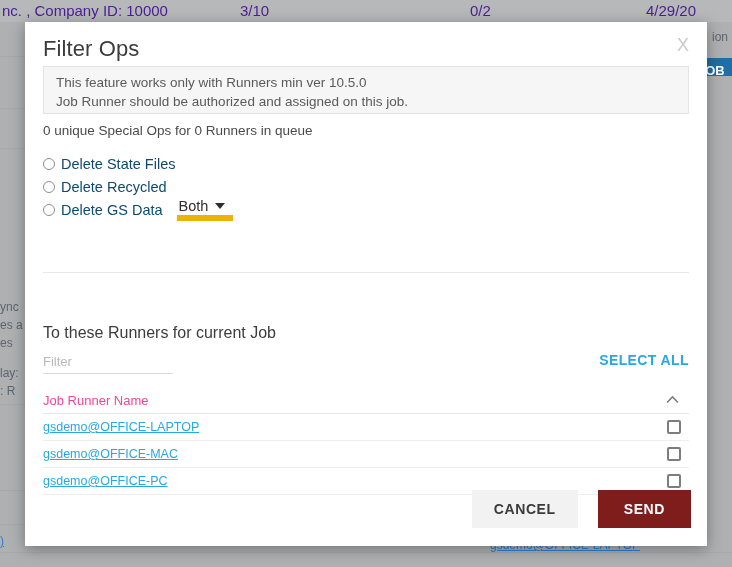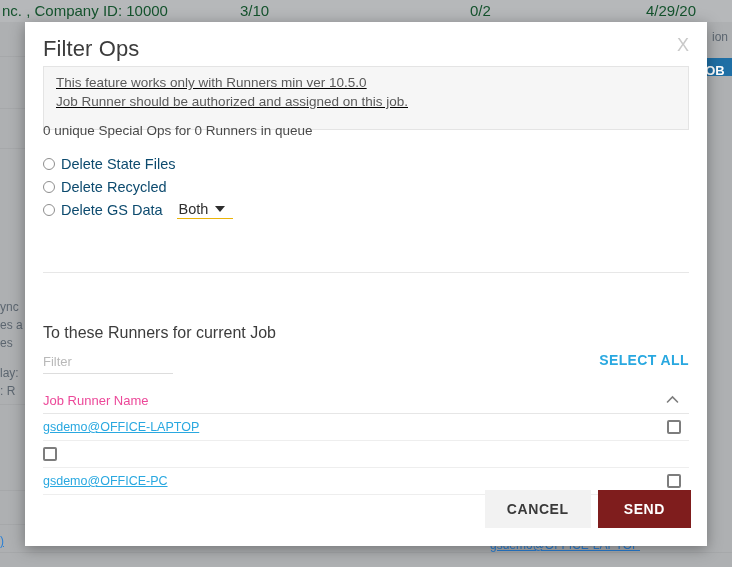--- a/index.html
+++ b/index.html
@@ -19,21 +19,21 @@
   #backdrop {
     position: absolute;
     inset: 0;
     background: #aeb0b2;
   }
   .bg-topbar {
     position: absolute;
     left: 0; top: 0;
     width: 732px; height: 22px;
     background: #b6b8ba;
-    color: #14532d;
+    color: #4c1d95;
     font-size: 15px;
     line-height: 22px;
   }
   .bg-topbar span { position: absolute; white-space: nowrap; }
   .bg-tb-1 { left: 2px; }
   .bg-tb-2 { left: 240px; }
   .bg-tb-3 { left: 470px; }
   .bg-tb-4 { left: 646px; }
   .bg-line {
     position: absolute;
@@ -105,26 +105,25 @@
     line-height: 20px;
     text-align: center;
     user-select: none;
   }
 
   .info-box {
     position: absolute;
     left: 18px;
     top: 44px;
     width: 646px;
-    height: 64px;
+    height: 48px;
     background: #f6f6f6;
     border: 1px solid #e4e4e4;
     box-sizing: border-box;
     padding: 6px 12px;
-    text-decoration: underline;
   }
   .info-line {
     font-size: 13.5px;
     color: #5a5a5a;
     line-height: 19px;
   }
 
   .summary-line {
     position: absolute;
     left: 18px;
@@ -157,21 +156,21 @@
     cursor: pointer;
   }
   .opt-label {
     font-size: 14.5px;
     color: #0c4a6e;
     cursor: pointer;
     white-space: nowrap;
   }
   .inline-select {
     margin-left: 14px;
-    border-bottom: 1px solid #eab308;
+    border-bottom: 6px solid #eab308;
     padding: 0 2px 1px 2px;
     display: inline-flex;
     align-items: center;
     cursor: pointer;
     min-width: 52px;
   }
   .inline-select .sel-val {
     font-size: 14.5px;
     color: #2e2e2e;
   }
@@ -282,21 +281,21 @@
     margin-right: 8px;
     flex: 0 0 auto;
   }
 
   .footer {
     position: absolute;
     right: 16px;
     bottom: 18px;
     display: flex;
     align-items: center;
-    gap: 7px;
+    gap: 20px;
   }
   .btn {
     font-size: 14px;
     font-weight: bold;
     letter-spacing: 0.6px;
     border: none;
     cursor: pointer;
     font-family: "Liberation Sans", sans-serif;
   }
   .btn-cancel {
@@ -392,20 +391,21 @@
           <path d="M1.5 7 L6.5 2 L11.5 7" stroke="#7d7d7d" stroke-width="1.6" fill="none" stroke-linecap="round"></path>
         </svg>
       </span>
     </div>
 
     <div class="tr-row">
       <span class="runner-link">gsdemo@OFFICE-LAPTOP</span>
       <span class="chk"></span>
     </div>
     <div class="tr-row">
+      <span class="runner-link">gsdemo@OFFICE-MAC</span>
       <span class="chk"></span>
     </div>
     <div class="tr-row">
       <span class="runner-link">gsdemo@OFFICE-PC</span>
       <span class="chk"></span>
     </div>
   </div>
 
   <div class="footer">
     <button class="btn btn-cancel">CANCEL</button>

